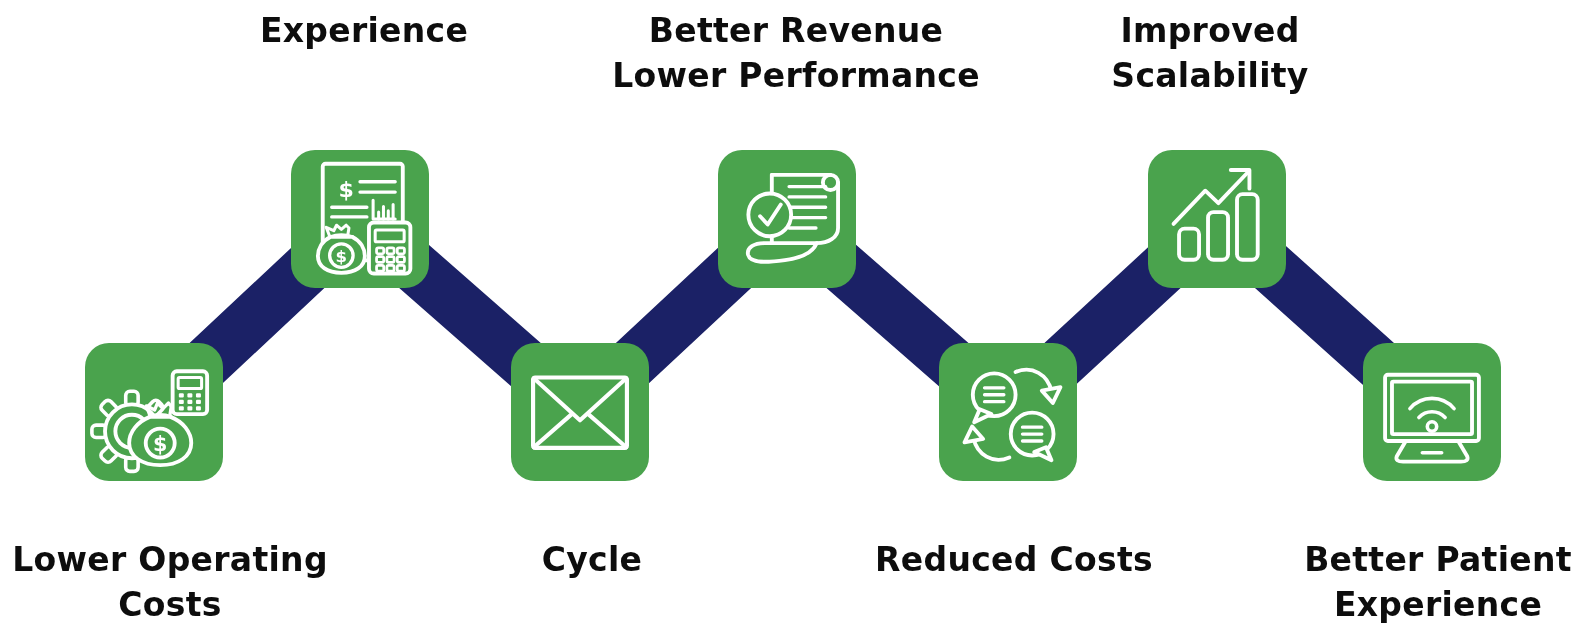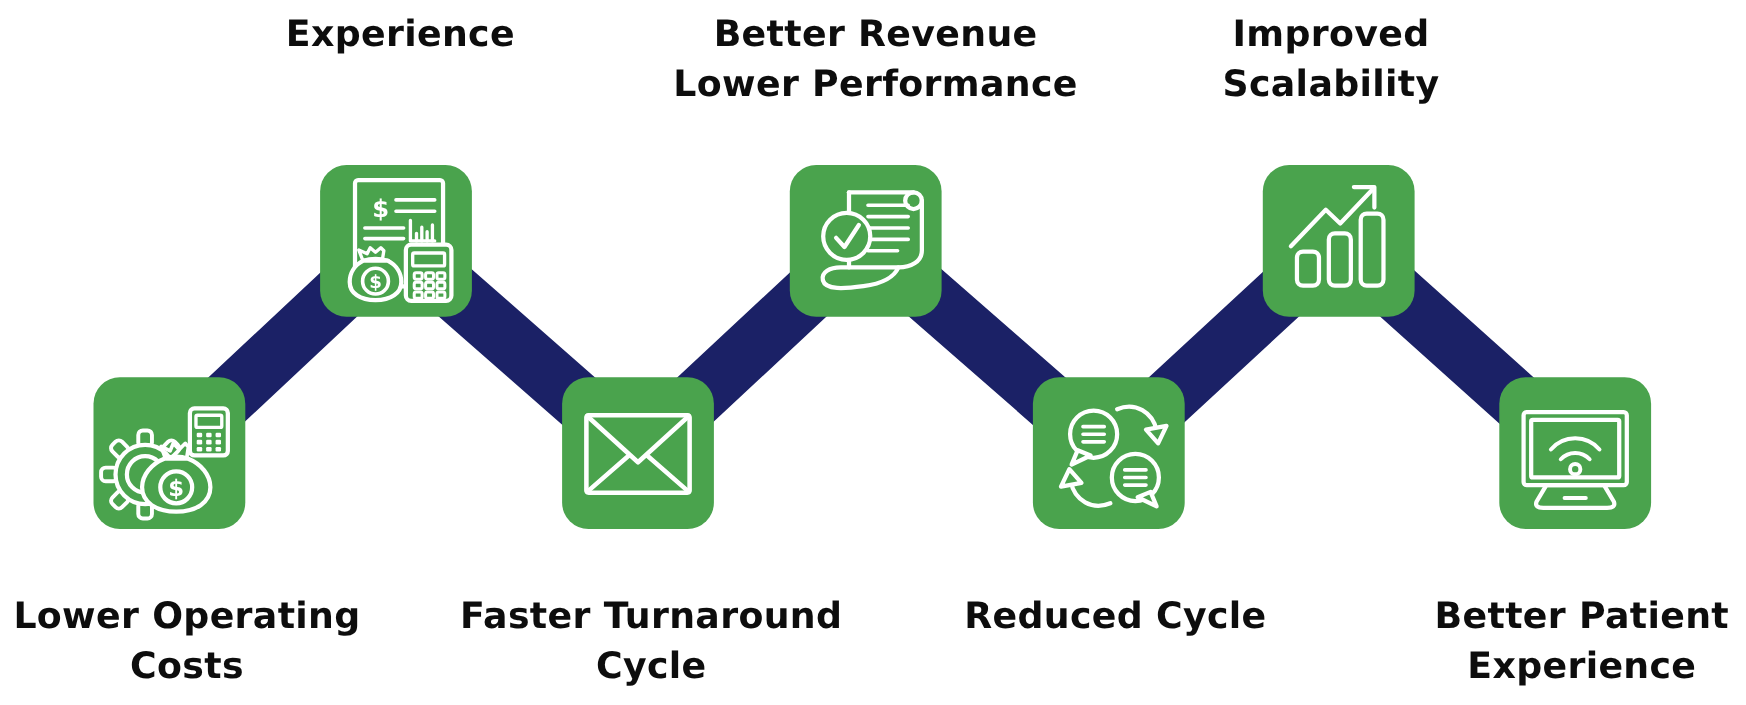--- a/index.html
+++ b/index.html
@@ -180,29 +180,28 @@
   </div>
 
   <div class="label lb-bottom lb1">
     <span>Lower Operating</span>
     <span>Costs</span>
   </div>
   <div class="label lb-top lb2">
     <span>Experience</span>
   </div>
   <div class="label lb-bottom lb3">
-    <span>Faster Turnaround</span>
     <span>Cycle</span>
   </div>
   <div class="label lb-top lb4">
     <span>Better Revenue</span>
     <span>Lower Performance</span>
   </div>
   <div class="label lb-bottom lb5">
-    <span>Reduced Cycle</span>
+    <span>Reduced Costs</span>
   </div>
   <div class="label lb-top lb6">
     <span>Improved</span>
     <span>Scalability</span>
   </div>
   <div class="label lb-bottom lb7">
     <span>Better Patient</span>
     <span>Experience</span>
   </div>
 

